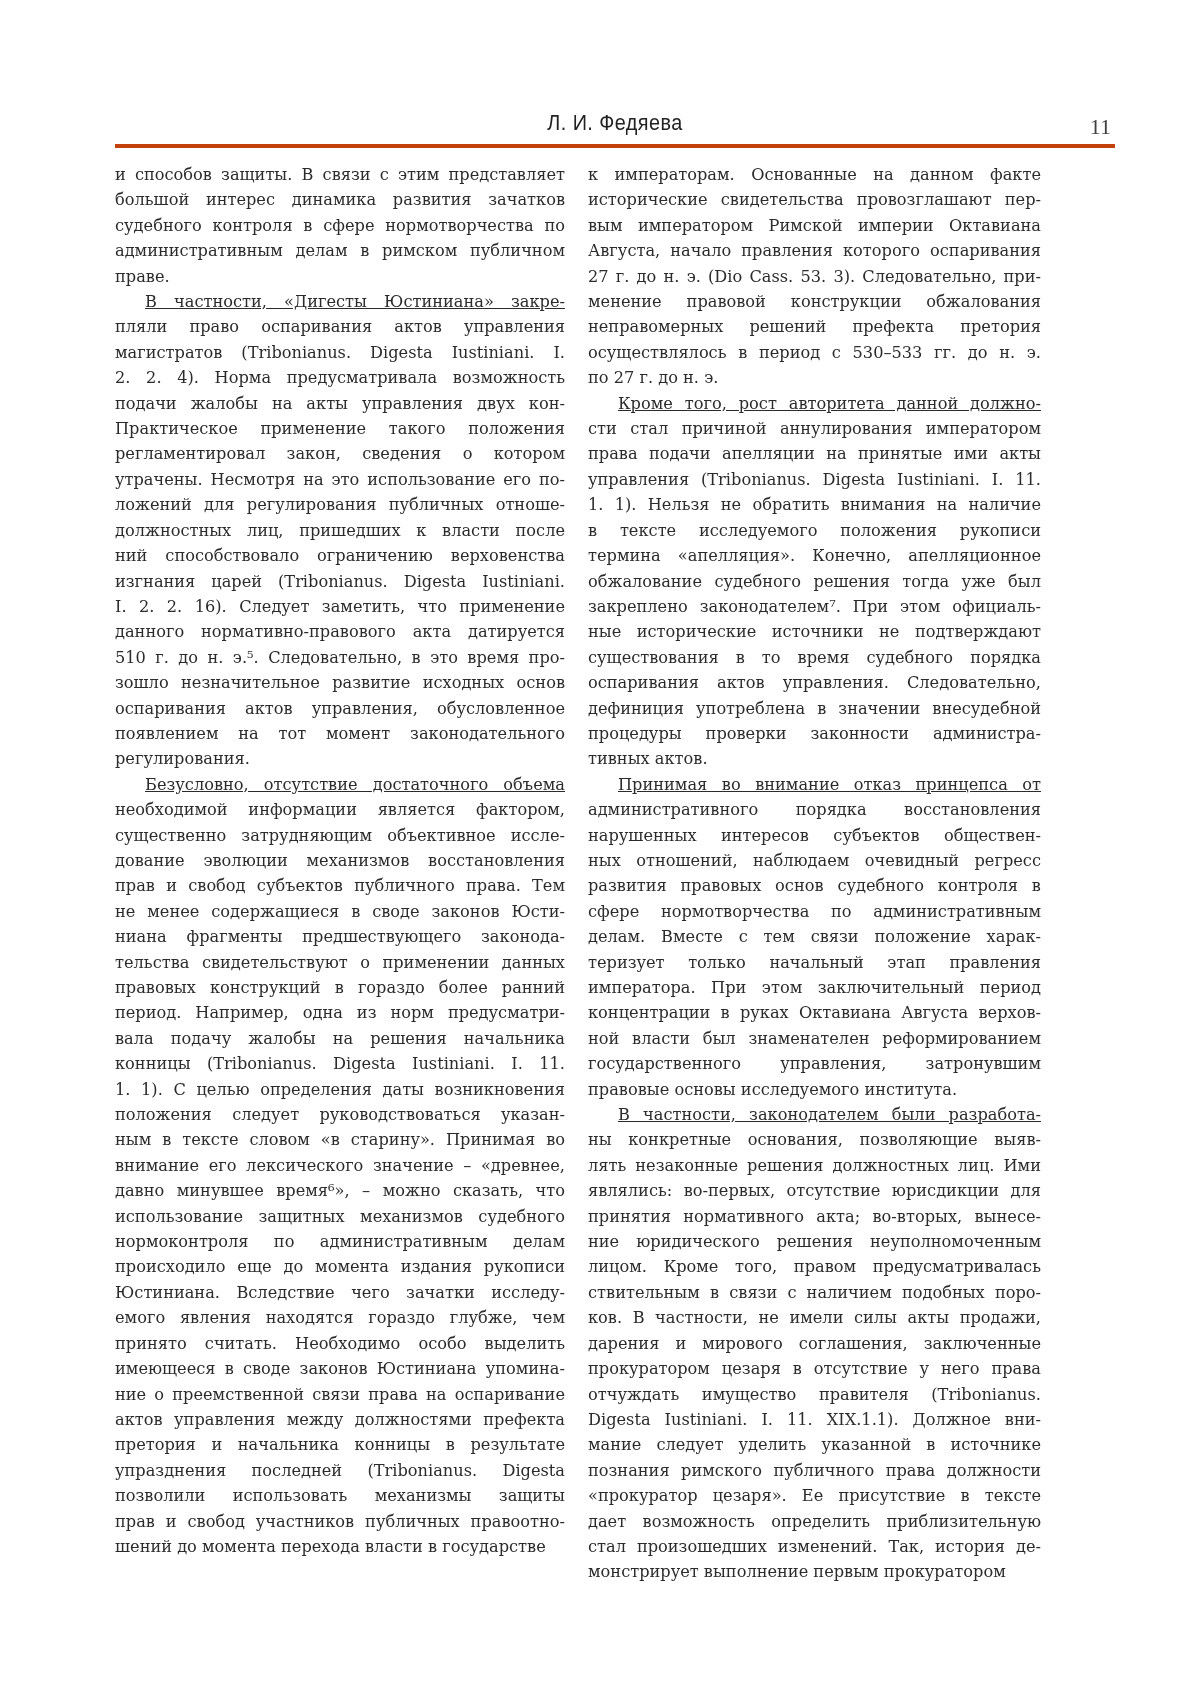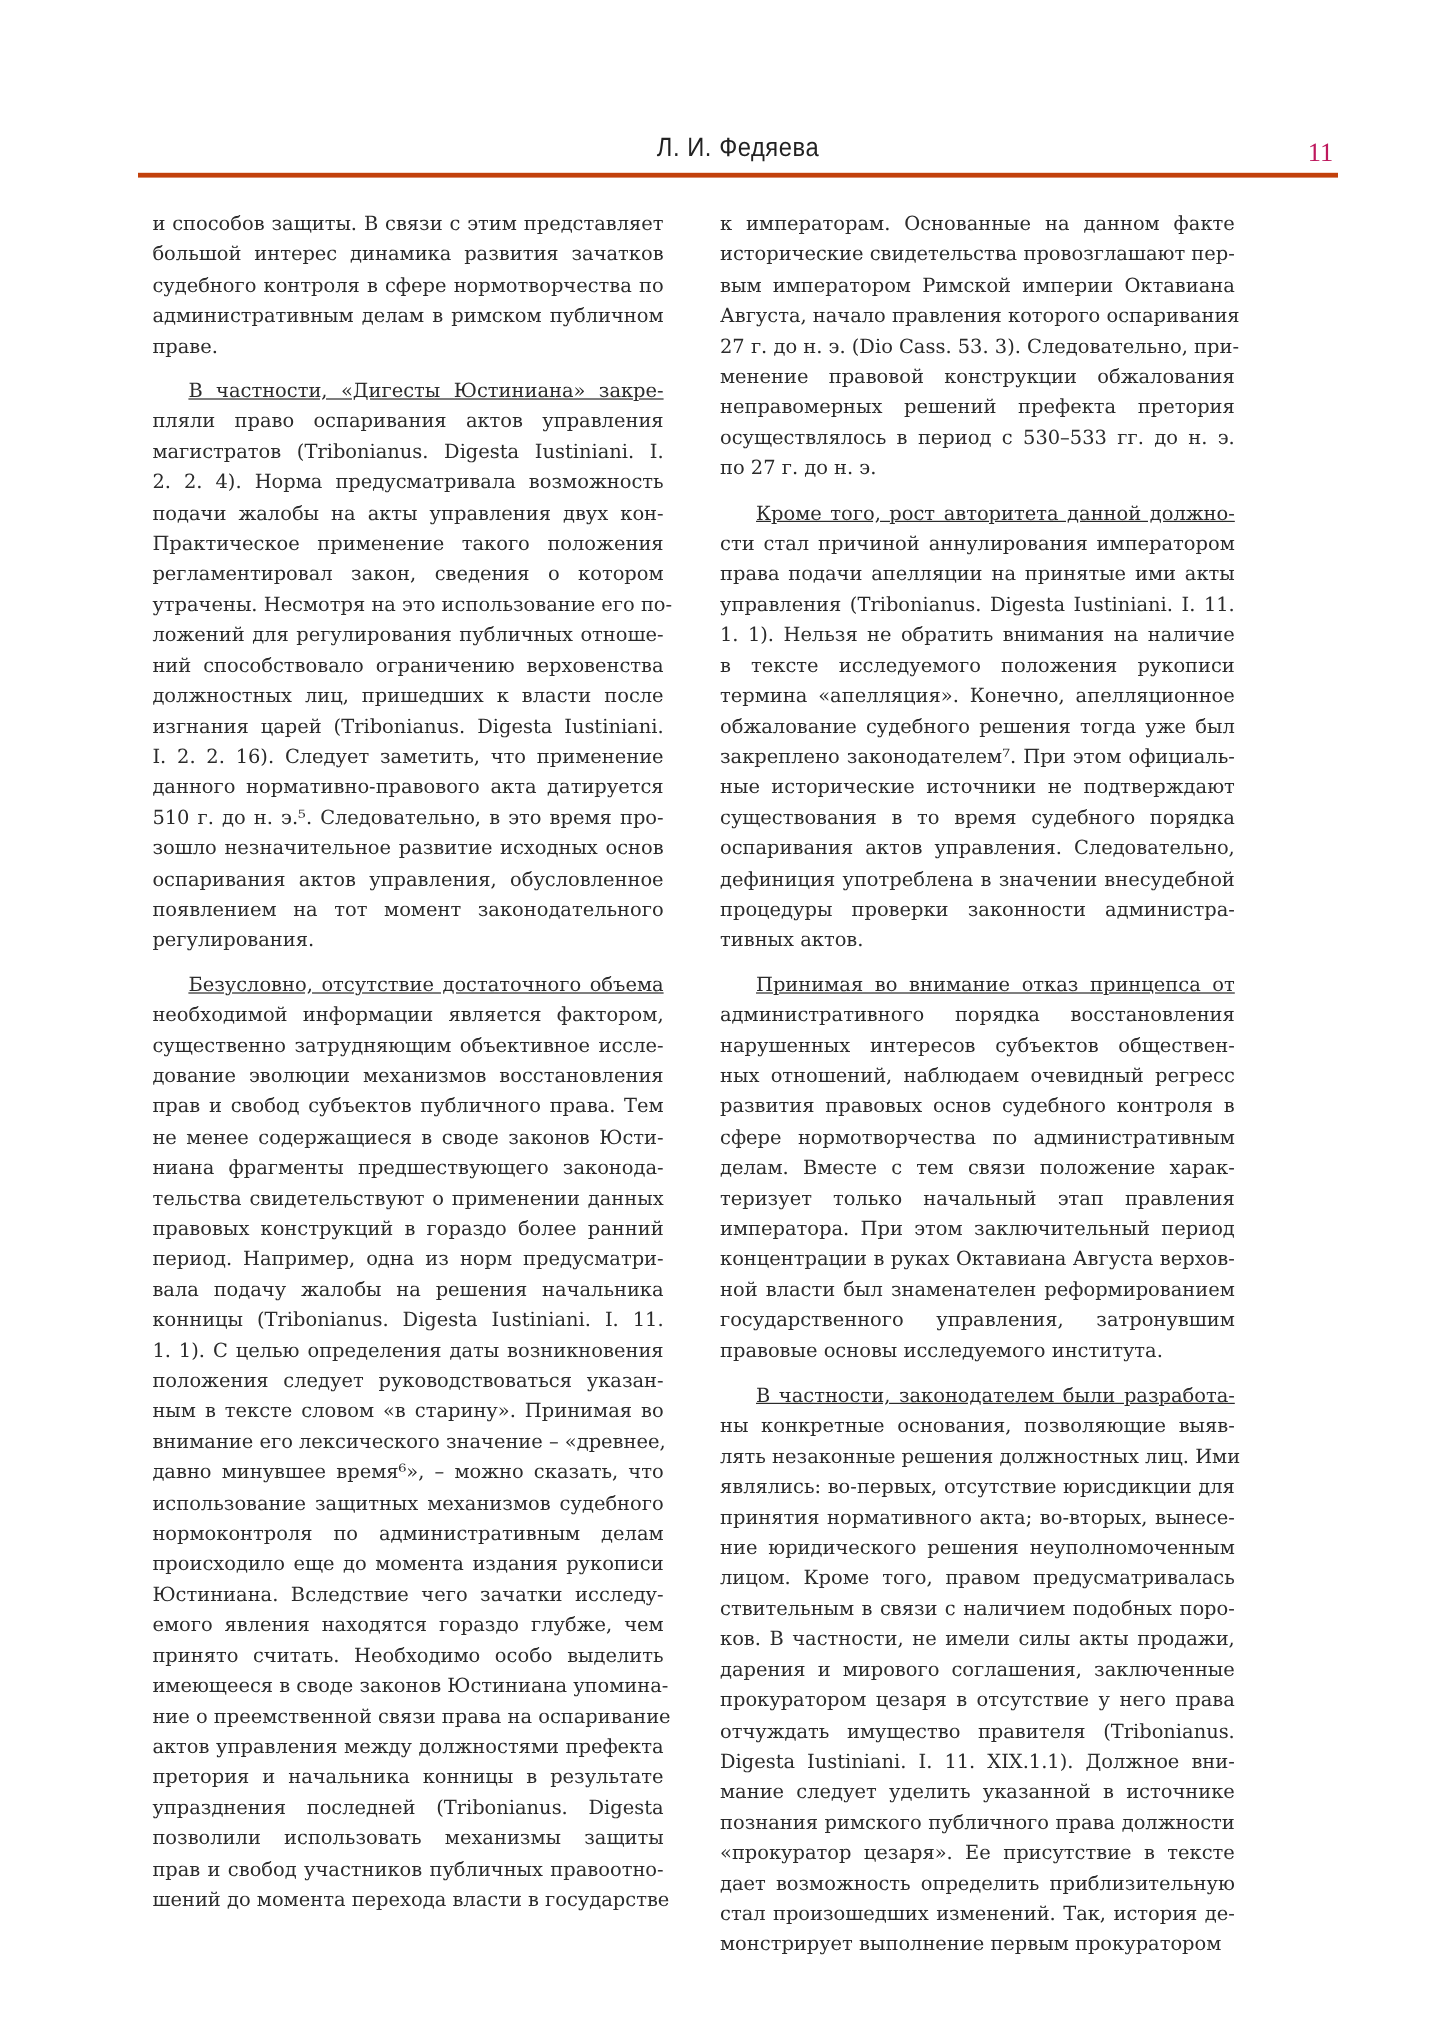--- a/index.html
+++ b/index.html
@@ -33,21 +33,21 @@
       letter-spacing: 0.5px;
       color: #222;
       transform: scaleX(0.9);
     }
     .page-number {
       position: absolute;
       right: 4px;
       top: 6px;
       font-family: "Liberation Serif", serif;
       font-size: 22px;
-      color: #be185d;
+      color: #404040;
     }
     .columns {
       position: absolute;
       top: 162px;
       left: 115px;
       width: 1000px;
       height: 1440px;
     }
     .column {
       position: absolute;
@@ -56,21 +56,21 @@
       font-family: "DejaVu Serif", serif;
       font-size: 16.2px;
       line-height: 25.4px;
       text-align: justify;
       color: #2b2b2b;
       hyphens: manual;
     }
     .column.left { left: 0; }
     .column.right { left: 473px; width: 453px; }
     .column p {
-      margin: 12px;
+      margin: 0;
       text-indent: 30px;
     }
     .column p.cont {
       text-indent: 0;
     }
     .column p .line {
       display: block;
       text-align: justify;
       text-align-last: justify;
       white-space: nowrap;
@@ -104,22 +104,22 @@
       <p>
         <span class="line first">В частности, «Дигесты Юстиниана» закре-</span>
         <span class="line">пляли право оспаривания актов управления</span>
         <span class="line">магистратов (Tribonianus. Digesta Iustiniani. I.</span>
         <span class="line">2. 2. 4). Норма предусматривала возможность</span>
         <span class="line">подачи жалобы на акты управления двух кон-</span>
         <span class="line">Практическое применение такого положения</span>
         <span class="line">регламентировал закон, сведения о котором</span>
         <span class="line">утрачены. Несмотря на это использование его по-</span>
         <span class="line">ложений для регулирования публичных отноше-</span>
+        <span class="line">должностных лиц, пришедших к власти после</span>
         <span class="line">ний способствовало ограничению верховенства</span>
-        <span class="line">должностных лиц, пришедших к власти после</span>
         <span class="line">изгнания царей (Tribonianus. Digesta Iustiniani.</span>
         <span class="line">I. 2. 2. 16). Следует заметить, что применение</span>
         <span class="line">данного нормативно-правового акта датируется</span>
         <span class="line">510 г. до н. э.⁵. Следовательно, в это время про-</span>
         <span class="line">зошло незначительное развитие исходных основ</span>
         <span class="line">оспаривания актов управления, обусловленное</span>
         <span class="line">появлением на тот момент законодательного</span>
         <span class="line last">регулирования.</span>
       </p>
       <p>

